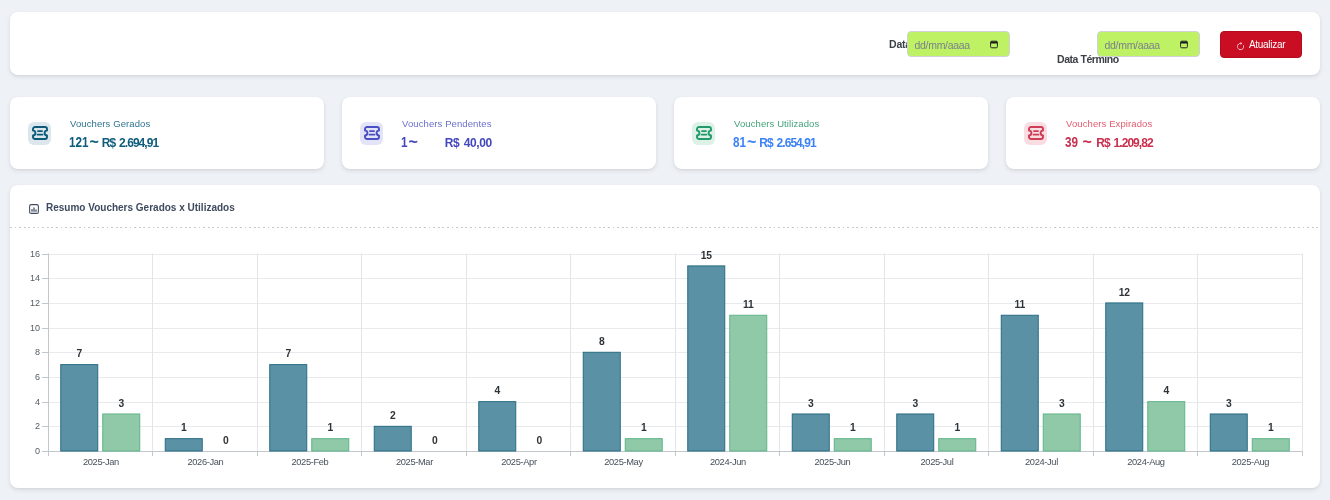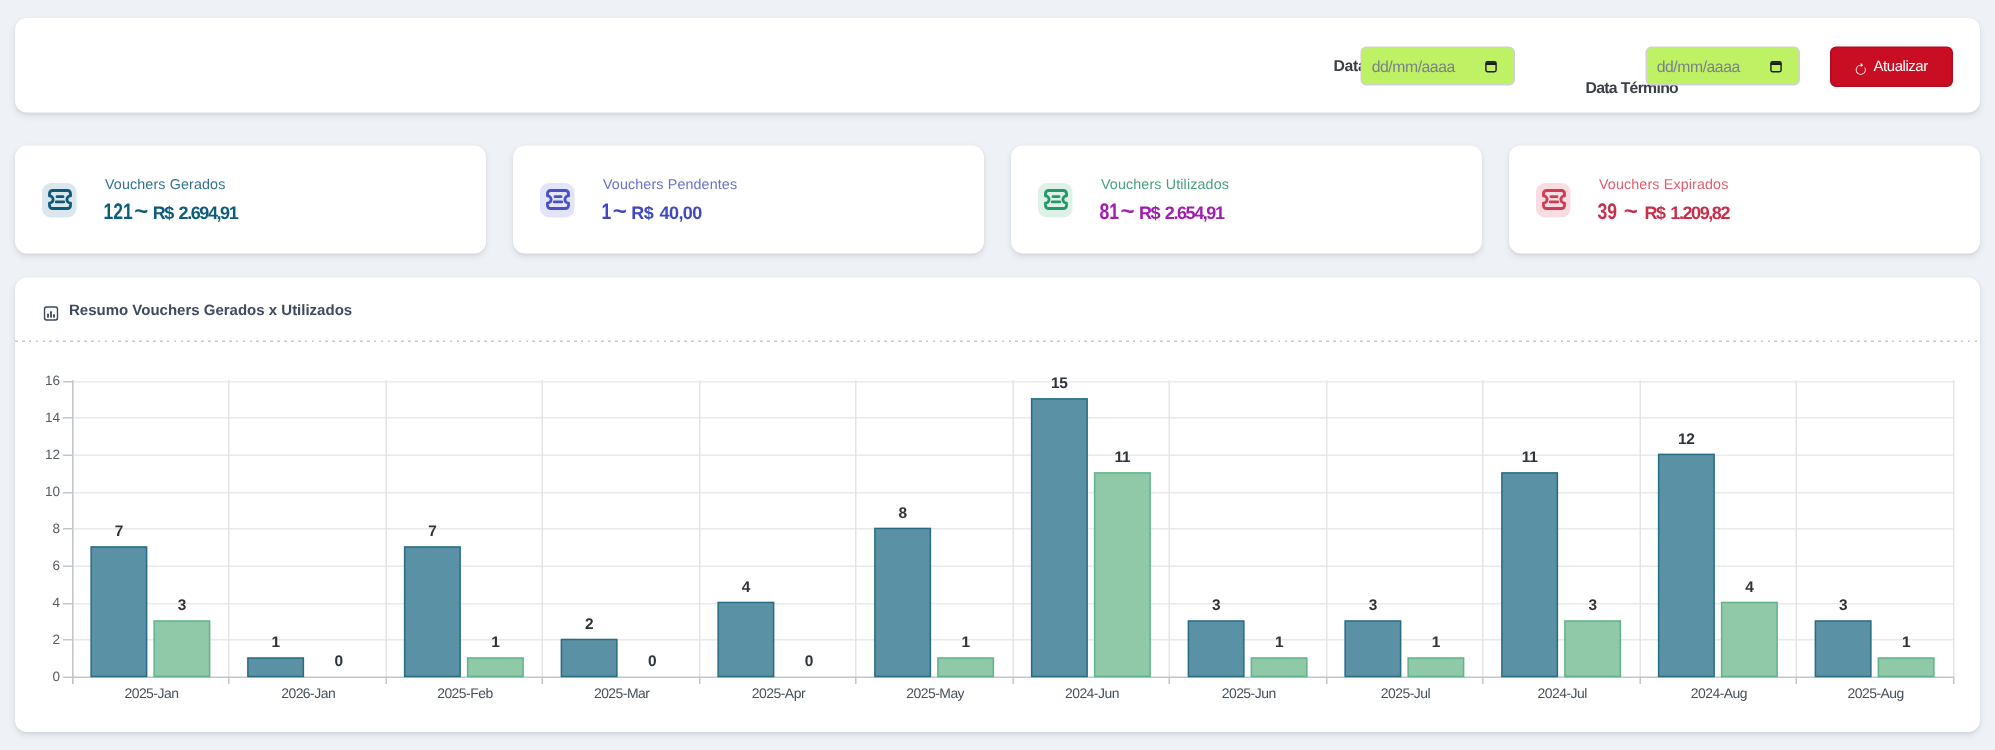--- a/index.html
+++ b/index.html
@@ -69,31 +69,31 @@
     <div class="sval" style="color:#0e5c7c;"><span class="num" style="width:19.5px;">121</span><span class="tld">~</span><span class="cur">R$ 2.694,91</span></div>
   </div>
   <div class="card" style="left:342px; top:97px; width:314px; height:72px;">
     <div class="icbox" style="background:#e3e4f7;">
       <svg width="16" height="14" viewBox="0 0 16 14" fill="none" stroke="#4a50c4" stroke-width="1.9" stroke-linejoin="round" stroke-linecap="round">
         <path d="M3 1 h10 a2 2 0 0 1 2 2 v1.6 a2.4 2.4 0 0 0 0 4.8 V11 a2 2 0 0 1 -2 2 H3 a2 2 0 0 1 -2 -2 V9.4 a2.4 2.4 0 0 0 0 -4.8 V3 a2 2 0 0 1 2 -2 Z"></path>
         <path d="M6 5.1 h4 M5.5 8.6 h5"></path>
       </svg>
     </div>
     <div class="slabel" style="color:#6a6fcb;">Vouchers Pendentes</div>
-    <div class="sval" style="color:#4347bd;"><span class="num" style="width:6.5px;">1</span><span class="tld">~</span><span class="cur" style="letter-spacing:-0.4px;">R$ 40,00</span></div>
+    <div class="sval" style="color:#4347bd;"><span class="num" style="width:6.5px;">1</span><span class="tld">~</span><span class="cur" style="letter-spacing:-0.4px;margin-left:24px;">R$ 40,00</span></div>
   </div>
   <div class="card" style="left:674px; top:97px; width:314px; height:72px;text-align:right;">
     <div class="icbox" style="background:#def1e6;">
       <svg width="16" height="14" viewBox="0 0 16 14" fill="none" stroke="#21996c" stroke-width="1.9" stroke-linejoin="round" stroke-linecap="round">
         <path d="M3 1 h10 a2 2 0 0 1 2 2 v1.6 a2.4 2.4 0 0 0 0 4.8 V11 a2 2 0 0 1 -2 2 H3 a2 2 0 0 1 -2 -2 V9.4 a2.4 2.4 0 0 0 0 -4.8 V3 a2 2 0 0 1 2 -2 Z"></path>
         <path d="M6 5.1 h4 M5.5 8.6 h5"></path>
       </svg>
     </div>
     <div class="slabel" style="color:#43a379;">Vouchers Utilizados</div>
-    <div class="sval" style="color:#a21caf;"><span class="num" style="width:13px;">81</span><span class="tld">~</span><span class="cur">R$ 2.654,91</span></div>
+    <div class="sval" style="color:#3b82f6;"><span class="num" style="width:13px;">81</span><span class="tld">~</span><span class="cur">R$ 2.654,91</span></div>
   </div>
   <div class="card" style="left:1006px; top:97px; width:314px; height:72px;">
     <div class="icbox" style="background:#f9dde3;">
       <svg width="16" height="14" viewBox="0 0 16 14" fill="none" stroke="#cd3d54" stroke-width="1.9" stroke-linejoin="round" stroke-linecap="round">
         <path d="M3 1 h10 a2 2 0 0 1 2 2 v1.6 a2.4 2.4 0 0 0 0 4.8 V11 a2 2 0 0 1 -2 2 H3 a2 2 0 0 1 -2 -2 V9.4 a2.4 2.4 0 0 0 0 -4.8 V3 a2 2 0 0 1 2 -2 Z"></path>
         <path d="M6 5.1 h4 M5.5 8.6 h5"></path>
       </svg>
     </div>
     <div class="slabel" style="color:#e25b6e;">Vouchers Expirados</div>
     <div class="sval" style="color:#c92f4c;"><span class="num" style="width:14px;">39</span><span class="tld" style="margin-left:3.5px; margin-right:4.5px;">~</span><span class="cur">R$ 1.209,82</span></div>

